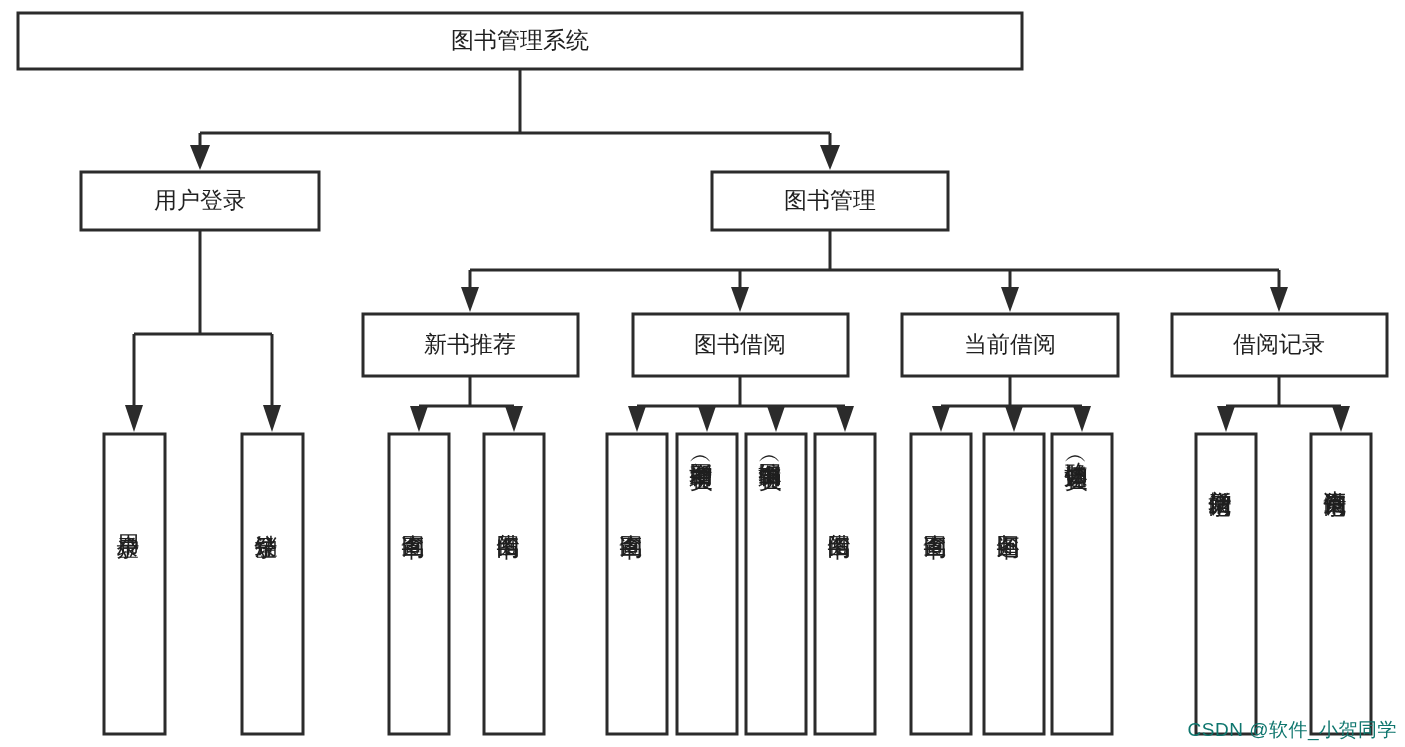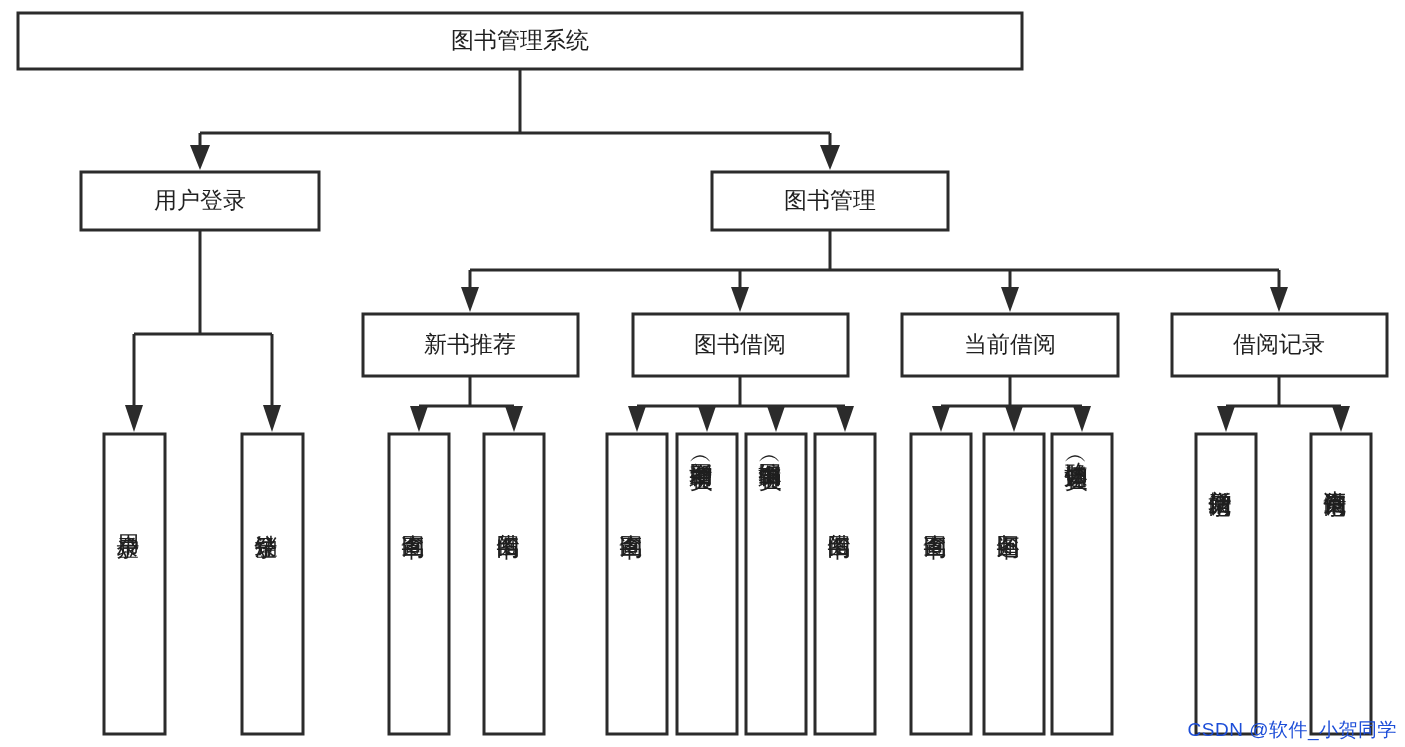--- a/index.html
+++ b/index.html
@@ -62,21 +62,21 @@
     justify-content: flex-start;
     white-space: nowrap;
     pointer-events: none;
   }
   .watermark {
     position: absolute;
     right: 8px;
     bottom: 4px;
     font-family: "Liberation Sans", "DejaVu Sans", sans-serif;
     font-size: 19px;
-    color: #1d4ed8;
+    color: #0f766e;
     white-space: nowrap;
     letter-spacing: 0.5px;
   }
 </style>
 </head>
 <body>
 
 <div id="diagram-root">
 
   <svg class="canvas" viewBox="0 0 1405 747">

